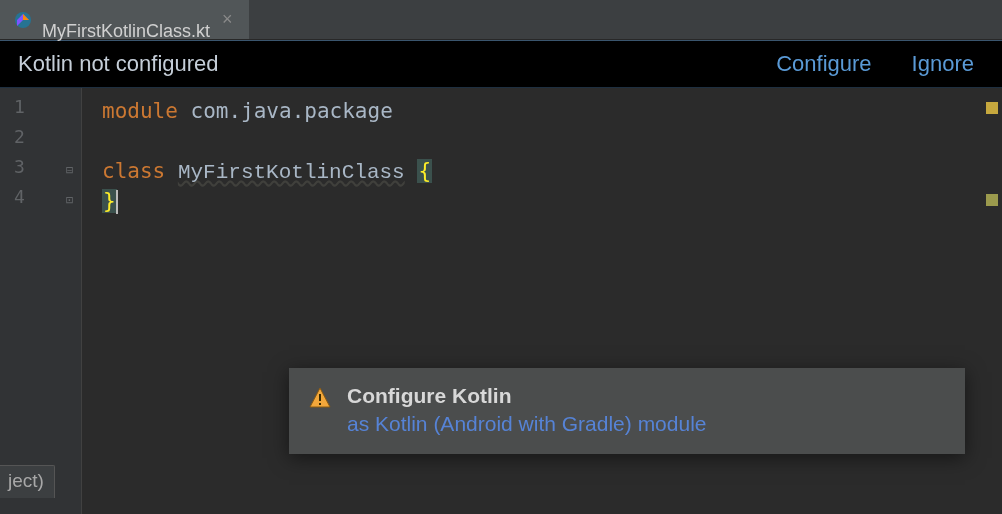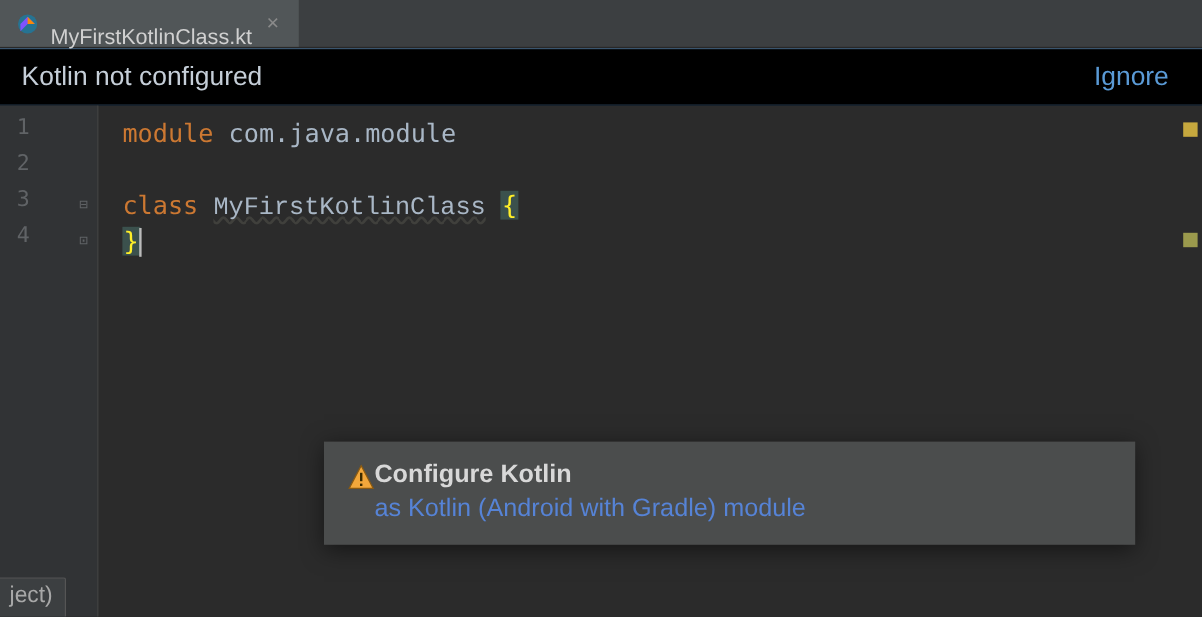--- a/index.html
+++ b/index.html
@@ -132,27 +132,28 @@
     .marker {
       position: absolute;
       right: 0;
       width: 12px;
       height: 12px;
     }
     .marker.warn { background: #c6a83e; }
     .marker.olive { background: #9b9a4d; }
     .popup {
       position: absolute;
-      left: 270px;
+      left: 289px;
       top: 368px;
       width: 676px;
       background: #4b4d4d;
       box-shadow: 0 4px 18px rgba(0,0,0,0.5);
       padding: 16px 20px 18px 20px;
       display: flex;
+      gap: 16px;
     }
     .popup-icon {
       width: 22px;
       height: 22px;
       flex-shrink: 0;
       margin-top: 3px;
     }
     .popup-body { display: flex; flex-direction: column; gap: 4px; }
     .popup-title {
       color: #d8d8d8;
@@ -164,21 +165,21 @@
       font-size: 21px;
     }
     .popup-link {
       color: #5683d6;
       font-size: 21px;
       cursor: pointer;
     }
     .stray-label {
       position: absolute;
       left: 0;
-      bottom: 0;
+      bottom: 16px;
       background: #3c3f41;
       color: #a8a8a8;
       font-size: 19px;
       padding: 4px 10px 6px 8px;
       border-top-right-radius: 2px;
       border-top: 1px solid #555;
       border-right: 1px solid #555;
     }
   </style>
 </head>
@@ -194,40 +195,41 @@
       </svg>
     </span>
     <span class="tab-label">MyFirstKotlinClass.kt</span>
     <span class="tab-close">×</span>
   </div>
 </div>
 
 <div class="banner">
   <span class="banner-text">Kotlin not configured</span>
   <div class="banner-actions">
+    <span class="banner-link">Configure</span>
     <span class="banner-link">Ignore</span>
   </div>
 </div>
 
 <div class="editor">
   <div class="gutter">
     <div class="gutter-line">1</div>
     <div class="gutter-line">2</div>
     <div class="gutter-line">
       <span>3</span>
       <span class="fold-marker">⊟</span>
     </div>
     <div class="gutter-line">
       <span>4</span>
       <span class="fold-marker">⊡</span>
     </div>
   </div>
 
   <div class="code">
-    <div class="code-line"><span class="kw">module</span><span class="ident"> com.java.module</span></div>
+    <div class="code-line"><span class="kw">module</span><span class="ident"> com.java.package</span></div>
     <div class="code-line"></div>
     <div class="code-line"><span class="kw">class</span><span class="ident"> </span><span class="classname">MyFirstKotlinClass</span><span class="ident"> </span><span class="brace-hl">{</span></div>
     <div class="code-line"><span class="brace-hl">}</span><span class="cursor-v"></span></div>
 
     <div class="marker-strip">
       <div class="marker warn" style="top:14px"></div>
       <div class="marker olive" style="top:106px"></div>
     </div>
   </div>
 </div>

